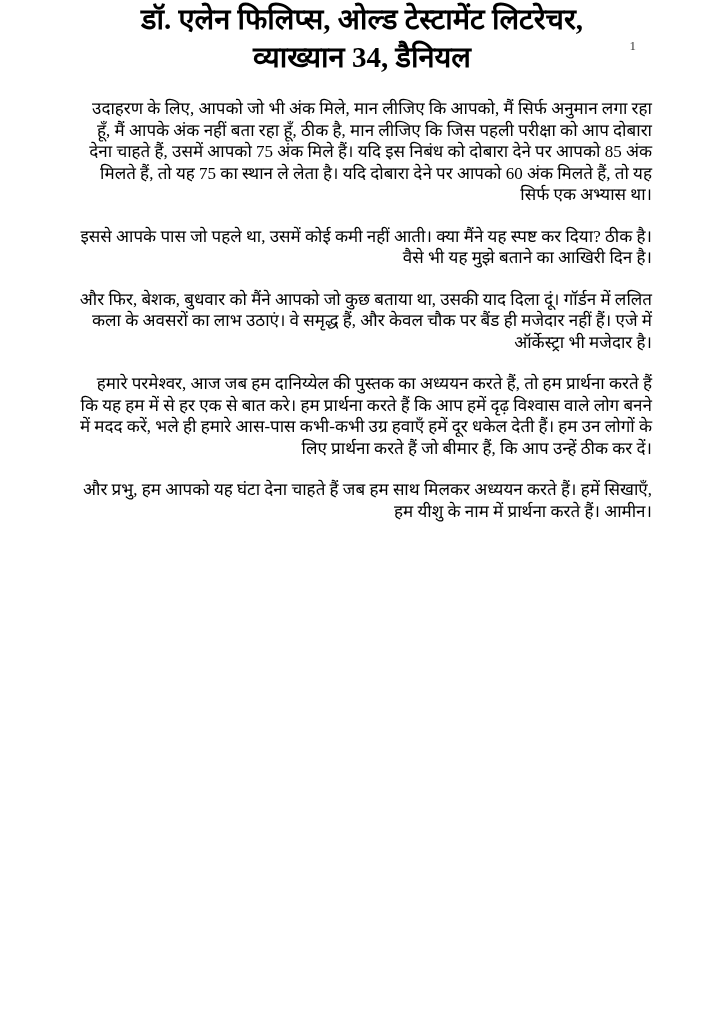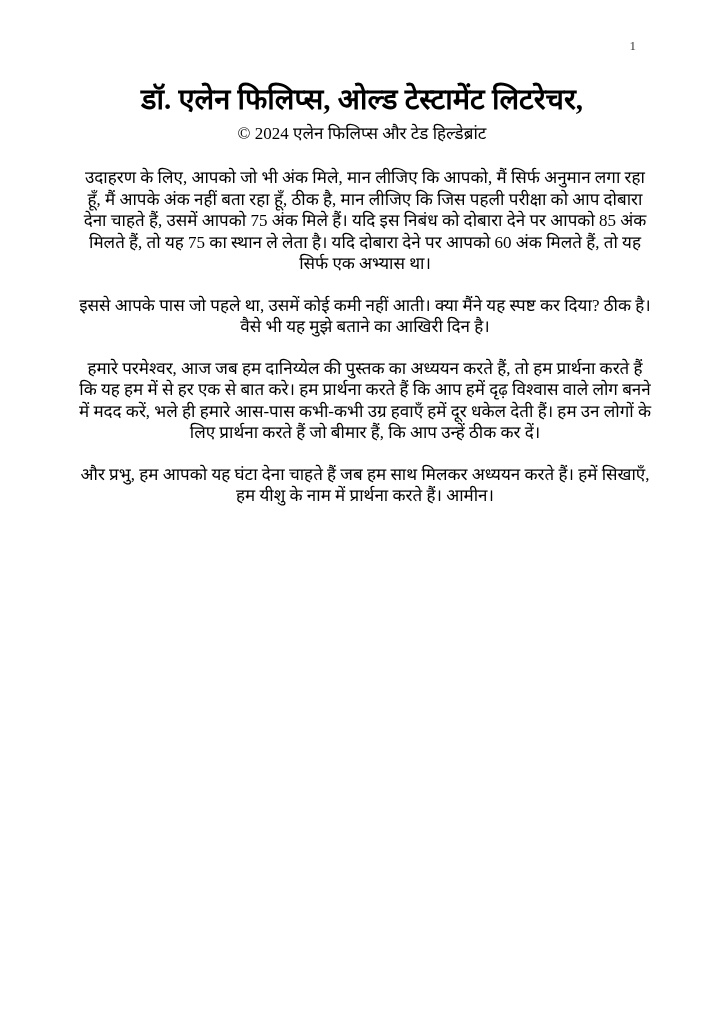--- a/index.html
+++ b/index.html
@@ -19,58 +19,57 @@
   }
   .page-number {
     position: absolute;
     top: 38px;
     right: 88px;
     font-size: 13px;
     color: #3a3a3a;
     font-family: "Liberation Serif", serif;
   }
   .title-block {
-    padding-top: 80px;
     text-align: center;
   }
   .doc-title {
     margin: 0;
     font-size: 29px;
     font-weight: 700;
     line-height: 38px;
     letter-spacing: 0;
   }
   .copyright {
     margin-top: 5px;
     text-align: center;
     font-size: 17px;
     line-height: 22px;
   }
   .content {
     margin: 22px 72px 0 78px;
     font-size: 17px;
     line-height: 21.5px;
-    text-align: center;
+    text-align: right;
   }
   .content p {
     margin: 0 0 20px 0;
   }
 </style>
 </head>
 <body>
 
 <div class="page">
 
   <div class="page-number">1</div>
 
   <div class="title-block">
-    <h1 class="doc-title"><span>डॉ. एलेन फिलिप्स, ओल्ड टेस्टामेंट लिटरेचर,</span><br></h1>
-    <div class="copyright">© 2024 एलेन फिलिप्स और टेड हिल्डेब्रांट</div>
+    <h1 class="doc-title"><span>डॉ. एलेन फिलिप्स, ओल्ड टेस्टामेंट लिटरेचर,</span><br><span>व्याख्यान 34, डैनियल</span></h1>
   </div>
 
   <div class="content">
     <p>उदाहरण के लिए, आपको जो भी अंक मिले, मान लीजिए कि आपको, मैं सिर्फ अनुमान लगा रहा हूँ, मैं आपके अंक नहीं बता रहा हूँ, ठीक है, मान लीजिए कि जिस पहली परीक्षा को आप दोबारा देना चाहते हैं, उसमें आपको 75 अंक मिले हैं। यदि इस निबंध को दोबारा देने पर आपको 85 अंक मिलते हैं, तो यह 75 का स्थान ले लेता है। यदि दोबारा देने पर आपको 60 अंक मिलते हैं, तो यह सिर्फ एक अभ्यास था।</p>
     <p>इससे आपके पास जो पहले था, उसमें कोई कमी नहीं आती। क्या मैंने यह स्पष्ट कर दिया? ठीक है। वैसे भी यह मुझे बताने का आखिरी दिन है।</p>
+    <p>और फिर, बेशक, बुधवार को मैंने आपको जो कुछ बताया था, उसकी याद दिला दूं। गॉर्डन में ललित कला के अवसरों का लाभ उठाएं। वे समृद्ध हैं, और केवल चौक पर बैंड ही मजेदार नहीं हैं। एजे में ऑर्केस्ट्रा भी मजेदार है।</p>
     <p>हमारे परमेश्वर, आज जब हम दानिय्येल की पुस्तक का अध्ययन करते हैं, तो हम प्रार्थना करते हैं कि यह हम में से हर एक से बात करे। हम प्रार्थना करते हैं कि आप हमें दृढ़ विश्वास वाले लोग बनने में मदद करें, भले ही हमारे आस-पास कभी-कभी उग्र हवाएँ हमें दूर धकेल देती हैं। हम उन लोगों के लिए प्रार्थना करते हैं जो बीमार हैं, कि आप उन्हें ठीक कर दें।</p>
     <p>और प्रभु, हम आपको यह घंटा देना चाहते हैं जब हम साथ मिलकर अध्ययन करते हैं। हमें सिखाएँ, हम यीशु के नाम में प्रार्थना करते हैं। आमीन।</p>
   </div>
 
 </div>
 
 </body></html>

